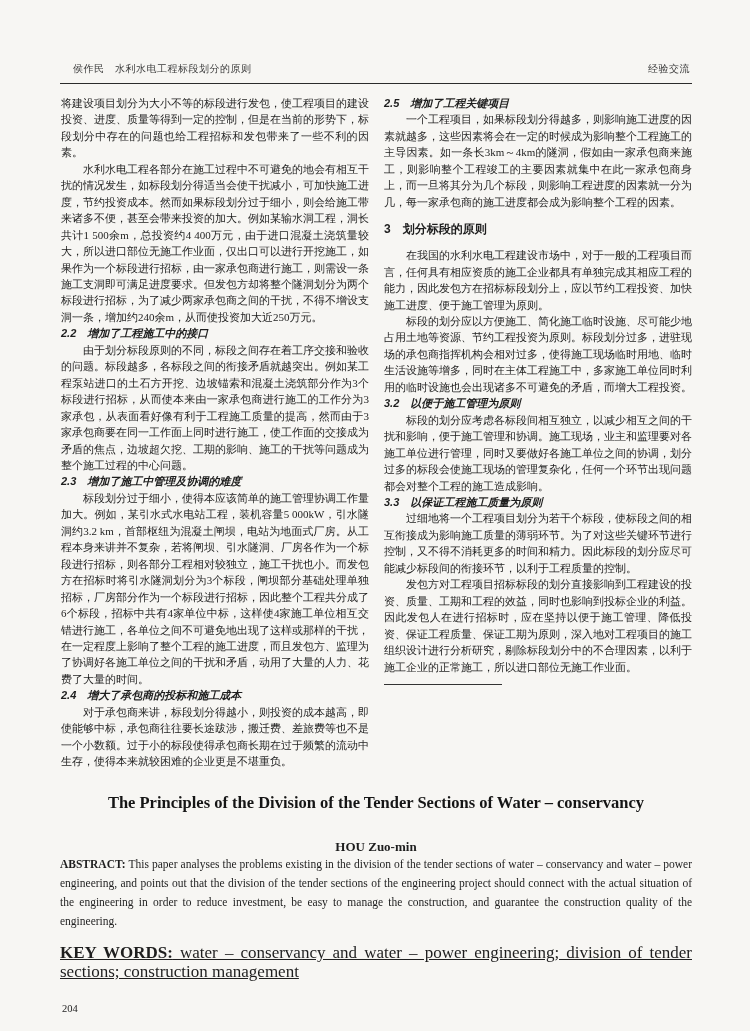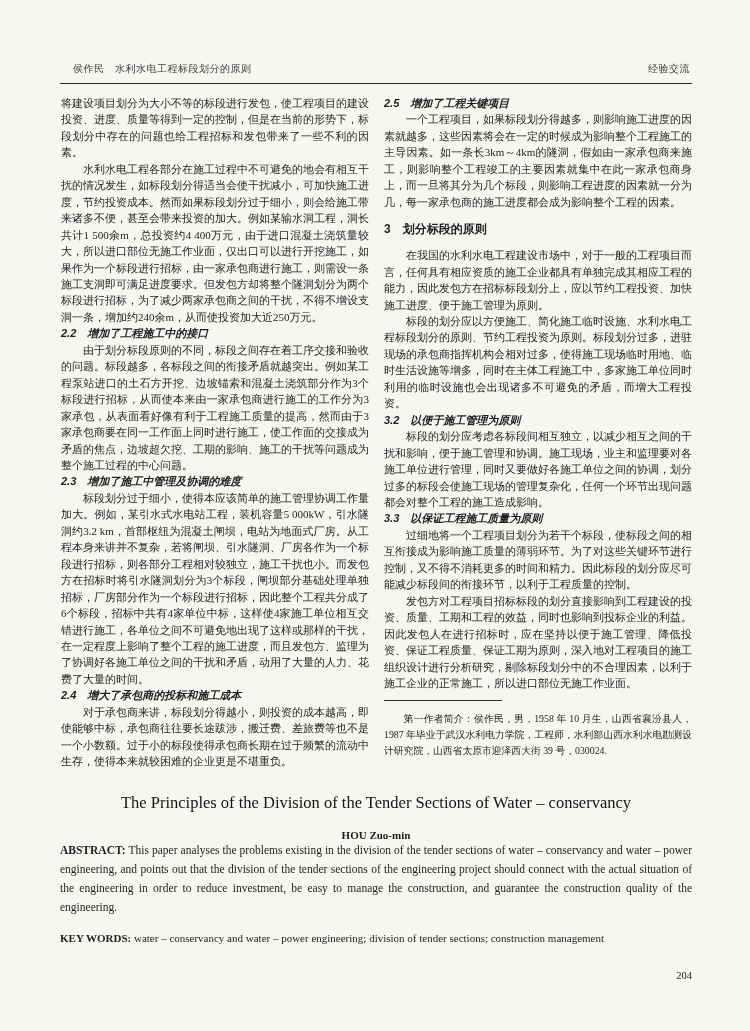--- a/index.html
+++ b/index.html
@@ -31,28 +31,28 @@
   }
   .section-heading {
     font-family:"Liberation Sans","DejaVu Sans",sans-serif;
     font-weight:bold; font-size:12px; margin:9px 0 8px 0; line-height:20px;
   }
 
   .footnote-rule { width:118px; border-top:1.2px solid #333; margin:9px 0 5px 0; }
   .footnote { font-size:9.8px; line-height:15.8px; text-indent:2em; text-align:justify; color:#242424; }
 
   .en-title {
-    text-align:center; font-weight:normal; font-size:16.5px; line-height:25px;
+    text-align:center; font-weight:bold; font-size:16.5px; line-height:25px;
     margin-top:20px; color:#151515;
   }
-  .en-author { text-align:center; font-weight:bold; font-size:11px; margin-top:14px; }
+  .en-author { text-align:center; font-weight:bold; font-size:13px; margin-top:24px; }
   .en-abstract { margin-top:0; font-size:11.5px; line-height:19.2px; text-align:justify; }
-  .en-keywords { margin-top:6px; font-size:11px; line-height:19.2px; text-align:justify; }
+  .en-keywords { margin-top:6px; font-size:17px; line-height:19.2px; text-align:justify;text-decoration:underline; }
   .label { font-weight:bold; }
-  .page-number { font-size:10.5px; margin-top:22px; padding-left:2px;text-align:right; }
+  .page-number { font-size:10.5px; margin-top:22px; padding-left:2px; }
 </style>
 </head>
 <body>
 
 <div class="page">
 
   <div class="running-head">
     <span>侯作民　水利水电工程标段划分的原则</span>
     <span>经验交流</span>
   </div>
@@ -69,28 +69,27 @@
       <p class="para">标段划分过于细小，使得本应该简单的施工管理协调工作量加大。例如，某引水式水电站工程，装机容量5 000kW，引水隧洞约3.2 km，首部枢纽为混凝土闸坝，电站为地面式厂房。从工程本身来讲并不复杂，若将闸坝、引水隧洞、厂房各作为一个标段进行招标，则各部分工程相对较独立，施工干扰也小。而发包方在招标时将引水隧洞划分为3个标段，闸坝部分基础处理单独招标，厂房部分作为一个标段进行招标，因此整个工程共分成了6个标段，招标中共有4家单位中标，这样使4家施工单位相互交错进行施工，各单位之间不可避免地出现了这样或那样的干扰，在一定程度上影响了整个工程的施工进度，而且发包方、监理为了协调好各施工单位之间的干扰和矛盾，动用了大量的人力、花费了大量的时间。</p>
       <p class="sub-heading">2.4　增大了承包商的投标和施工成本</p>
       <p class="para">对于承包商来讲，标段划分得越小，则投资的成本越高，即使能够中标，承包商往往要长途跋涉，搬迁费、差旅费等也不是一个小数额。过于小的标段使得承包商长期在过于频繁的流动中生存，使得本来就较困难的企业更是不堪重负。</p>
     </div>
 
     <div class="col">
       <p class="sub-heading">2.5　增加了工程关键项目</p>
       <p class="para">一个工程项目，如果标段划分得越多，则影响施工进度的因素就越多，这些因素将会在一定的时候成为影响整个工程施工的主导因素。如一条长3km～4km的隧洞，假如由一家承包商来施工，则影响整个工程竣工的主要因素就集中在此一家承包商身上，而一旦将其分为几个标段，则影响工程进度的因素就一分为几，每一家承包商的施工进度都会成为影响整个工程的因素。</p>
       <p class="section-heading">3　划分标段的原则</p>
       <p class="para">在我国的水利水电工程建设市场中，对于一般的工程项目而言，任何具有相应资质的施工企业都具有单独完成其相应工程的能力，因此发包方在招标标段划分上，应以节约工程投资、加快施工进度、便于施工管理为原则。</p>
-      <p class="para">标段的划分应以方便施工、简化施工临时设施、水利水电工程标段划分的原则、节约工程投资为原则。标段划分过多，进驻现场的承包商指挥机构会相对过多，使得施工现场临时用地、临时生活设施等增多，同时在主体工程施工中，多家施工单位同时利用的临时设施也会出现诸多不可避免的矛盾，而增大工程投资。</p>
+      <p class="para">标段的划分应以方便施工、简化施工临时设施、尽可能少地占用土地等资源、节约工程投资为原则。标段划分过多，进驻现场的承包商指挥机构会相对过多，使得施工现场临时用地、临时生活设施等增多，同时在主体工程施工中，多家施工单位同时利用的临时设施也会出现诸多不可避免的矛盾，而增大工程投资。</p>
       <p class="sub-heading">3.2　以便于施工管理为原则</p>
       <p class="para">标段的划分应考虑各标段间相互独立，以减少相互之间的干扰和影响，便于施工管理和协调。施工现场，业主和监理要对各施工单位进行管理，同时又要做好各施工单位之间的协调，划分过多的标段会使施工现场的管理复杂化，任何一个环节出现问题都会对整个工程的施工造成影响。</p>
       <p class="sub-heading">3.3　以保证工程施工质量为原则</p>
       <p class="para">过细地将一个工程项目划分为若干个标段，使标段之间的相互衔接成为影响施工质量的薄弱环节。为了对这些关键环节进行控制，又不得不消耗更多的时间和精力。因此标段的划分应尽可能减少标段间的衔接环节，以利于工程质量的控制。</p>
       <p class="para">发包方对工程项目招标标段的划分直接影响到工程建设的投资、质量、工期和工程的效益，同时也影响到投标企业的利益。因此发包人在进行招标时，应在坚持以便于施工管理、降低投资、保证工程质量、保证工期为原则，深入地对工程项目的施工组织设计进行分析研究，剔除标段划分中的不合理因素，以利于施工企业的正常施工，所以进口部位无施工作业面。</p>
       <div class="footnote-rule"></div>
-      <p class="footnote">第一作者简介：侯作民，男，1958 年 10 月生，山西省襄汾县人，1987 年毕业于武汉水利电力学院，工程师，水利部山西水利水电勘测设计研究院，山西省太原市迎泽西大街 39 号，030024.</p>
     </div>
 
   </div>
 
   <div class="en-title">
     <div>The Principles of the Division of the Tender Sections of Water – conservancy</div>
   </div>
 
   <div class="en-author">HOU Zuo-min</div>
 

